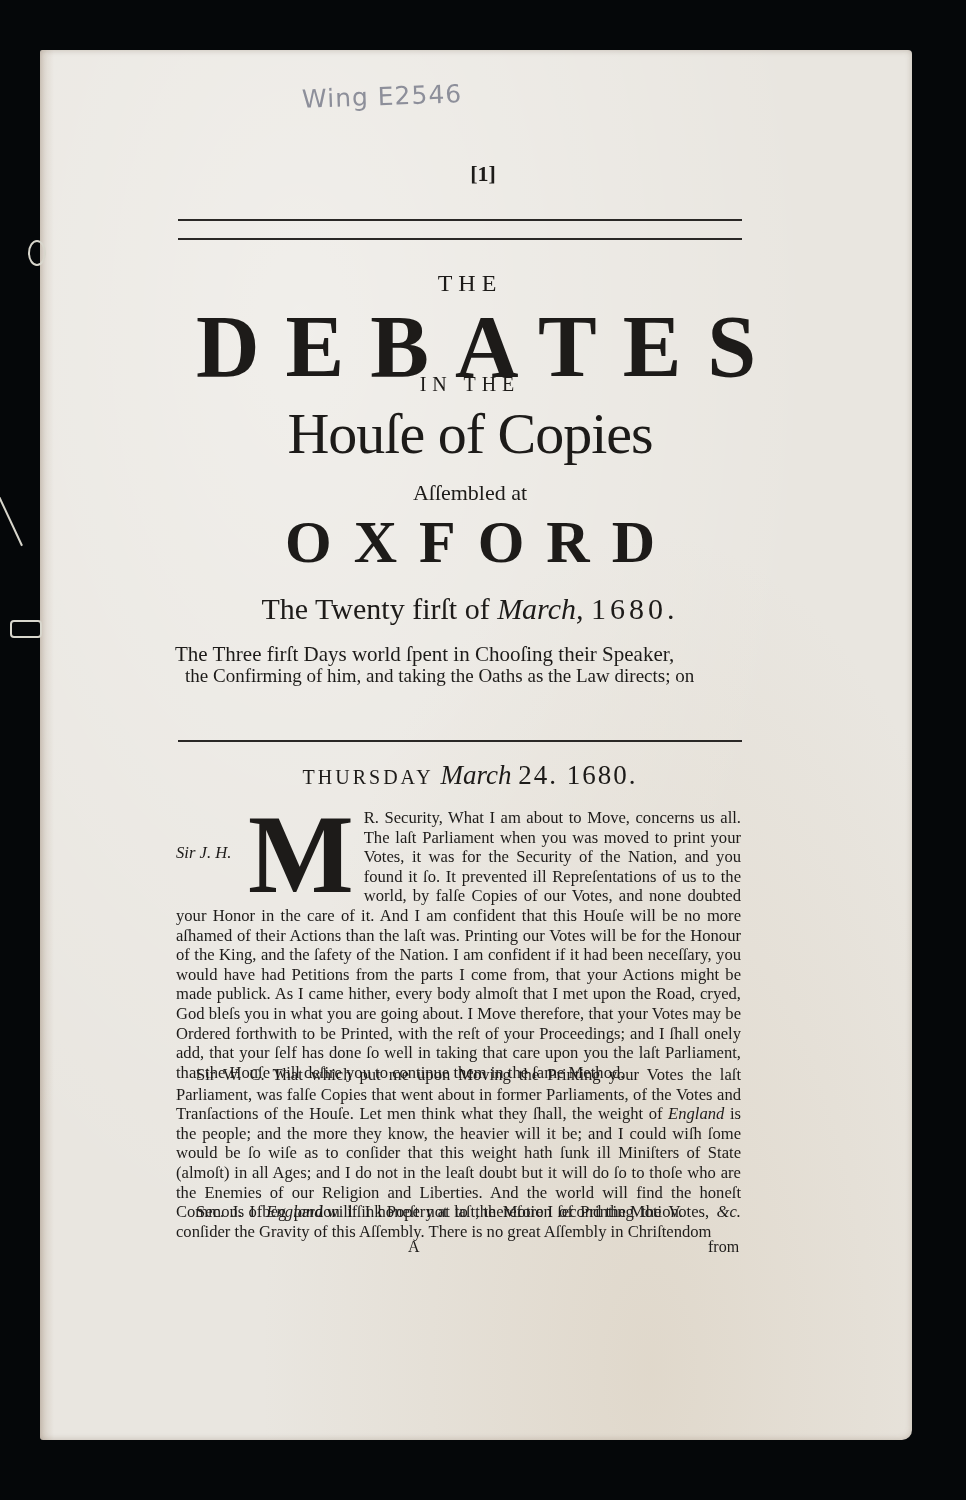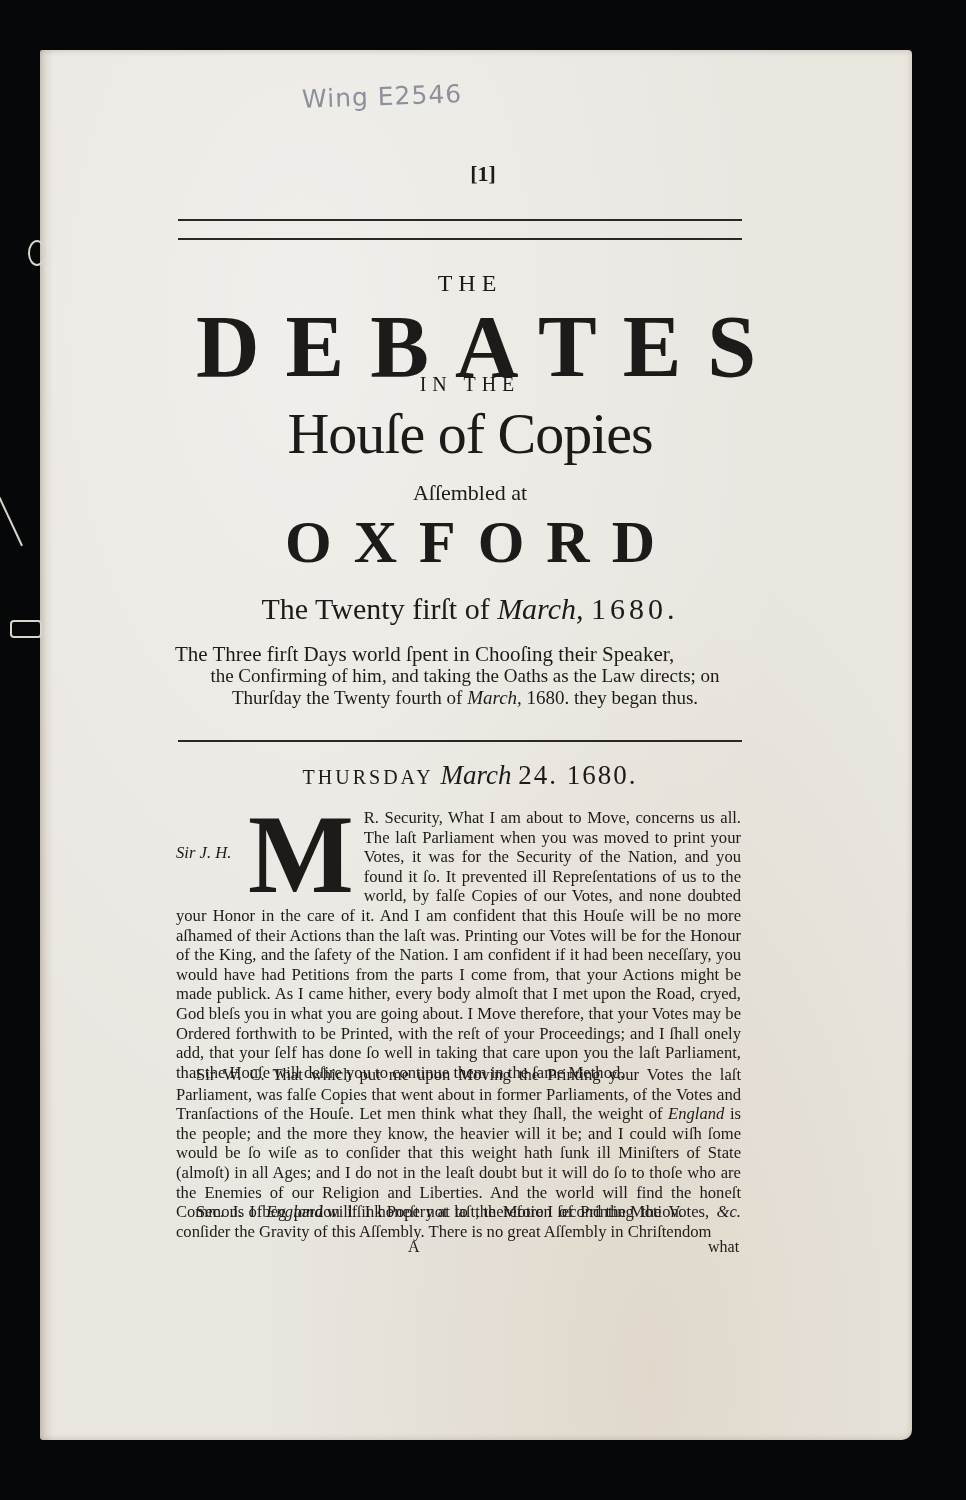--- a/index.html
+++ b/index.html
@@ -27,21 +27,21 @@
   .center { position:absolute; left:170px; width:600px; text-align:center; }
   .the { top:270px; font-size:24px; letter-spacing:6px; }
   .debates { top:303px; font-size:88px; letter-spacing:26px; line-height:1; font-weight:bold; padding-left:26px; box-sizing:border-box; }
   .inthe { top:373px; font-size:20px; letter-spacing:6px; }
   .house { top:402px; font-size:58px; letter-spacing:-1px; line-height:1.1; }
   .assembled { top:480px; font-size:22px; }
   .oxford { top:512px; font-size:60px; letter-spacing:22px; line-height:1; font-weight:bold; padding-left:22px; box-sizing:border-box; }
   .date1 { top:592px; font-size:30px; }
   .sub { position:absolute; left:175px; width:570px; font-size:19px; line-height:22px; }
   .sub .l1 { display:block; font-size:21px; }
-  .sub .ind { display:block; padding-left:10px;text-align:center; }
+  .sub .ind { display:block; padding-left:10px; }
   .thursday { top:760px; font-size:27px; }
   .thursday .sc { font-size:20px; letter-spacing:3px; }
   .body { position:absolute; left:176px; width:565px; font-size:16.6px; line-height:19.6px; text-align:justify; }
   .speaker { }
   .dropcap { float:left; font-size:112px; line-height:88px; height:88px; margin:2px 10px 0 72px; font-weight:bold; }
   .sidenote { position:absolute; left:0; top:2px; font-style:italic;margin-top:33px; }
   .para { text-indent:20px; margin:0; }
   .catch { position:absolute; top:1238px; font-size:16px; }
 </style>
 </head>
@@ -67,25 +67,20 @@
 <div class="center oxford">OXFORD</div>
 <div class="center date1">
   <span>The Twenty firſt of</span>
   <i>March,</i>
   <span style="letter-spacing:4px;">1680.</span>
 </div>
 
 <div class="sub" style="top:643px;">
   <span class="l1">The Three firſt Days world ſpent in Chooſing their Speaker,</span>
   <span class="ind">the Confirming of him, and taking the Oaths as the Law directs; on</span>
-  <span class="ind">
-    <span>Thurſday the Twenty fourth of</span>
-    <i>March,</i>
-    <span>1680. they began thus.</span>
-  </span>
 </div>
 
 <div class="rule" style="top:740px;height:1.5px;"></div>
 
 <div class="center thursday">
   <span class="sc" style="text-transform:uppercase;">Thursday</span>
   <i>March</i>
   <span style="letter-spacing:2px;">24. 1680.</span>
 </div>
 
@@ -110,13 +105,13 @@
 <div class="body" style="top:1202px;">
   <p class="para">
     <span class="speaker">Sec. J.</span>
     <span>I beg pardon if I honeſt not to the Motion of Printing the Votes,</span>
     <i>&amp;c.</i>
     <span>conſider the Gravity of this Aſſembly. There is no great Aſſembly in Chriſtendom</span>
   </p>
 </div>
 
 <div class="catch" style="left:408px;">A</div>
-<div class="catch" style="left:708px;">what</div>
+<div class="catch" style="left:708px;">from</div>
 
 </body></html>

